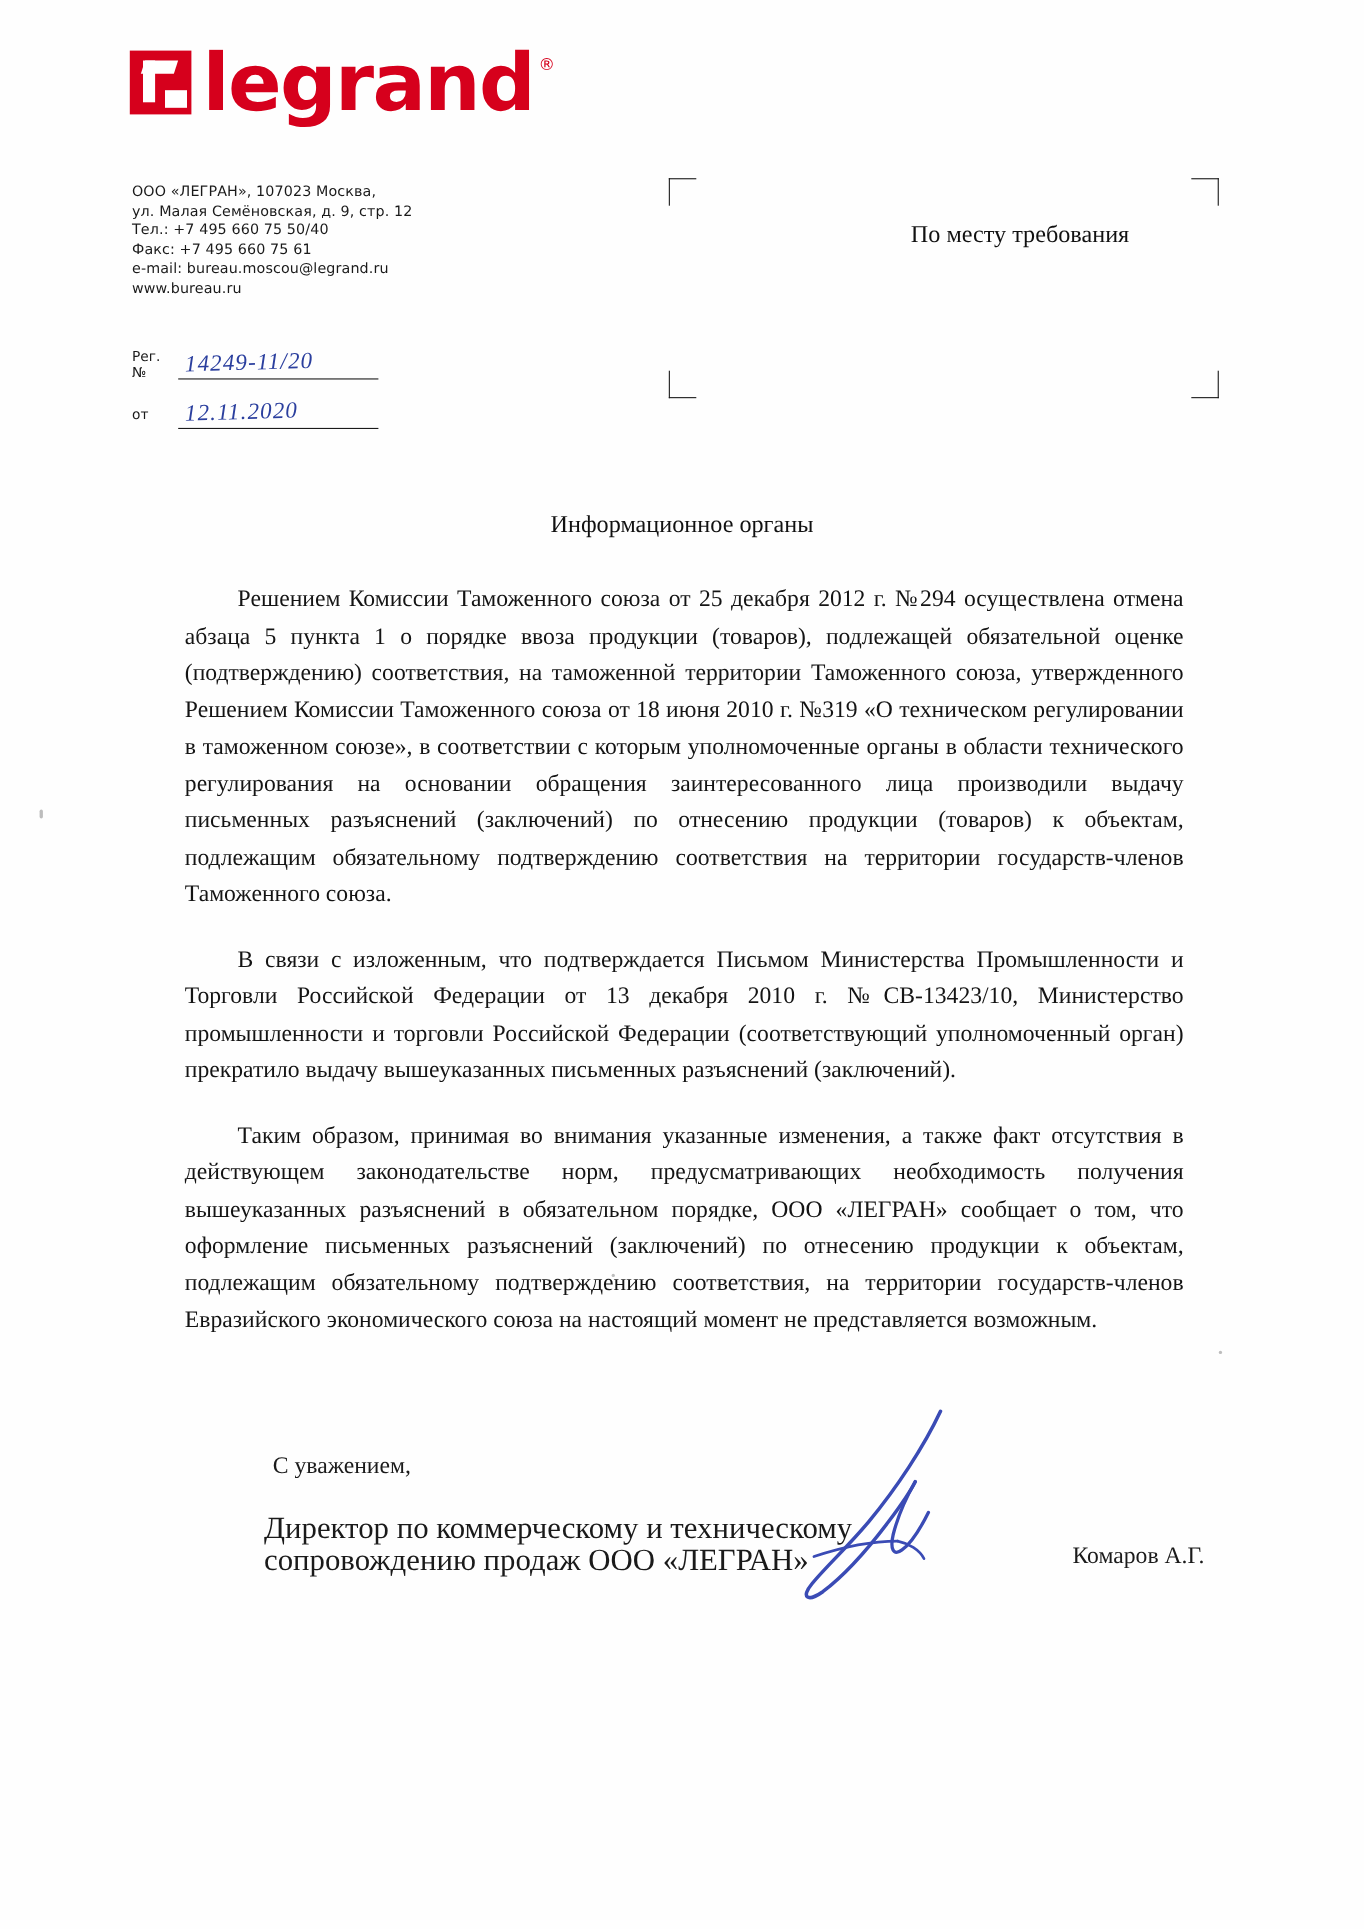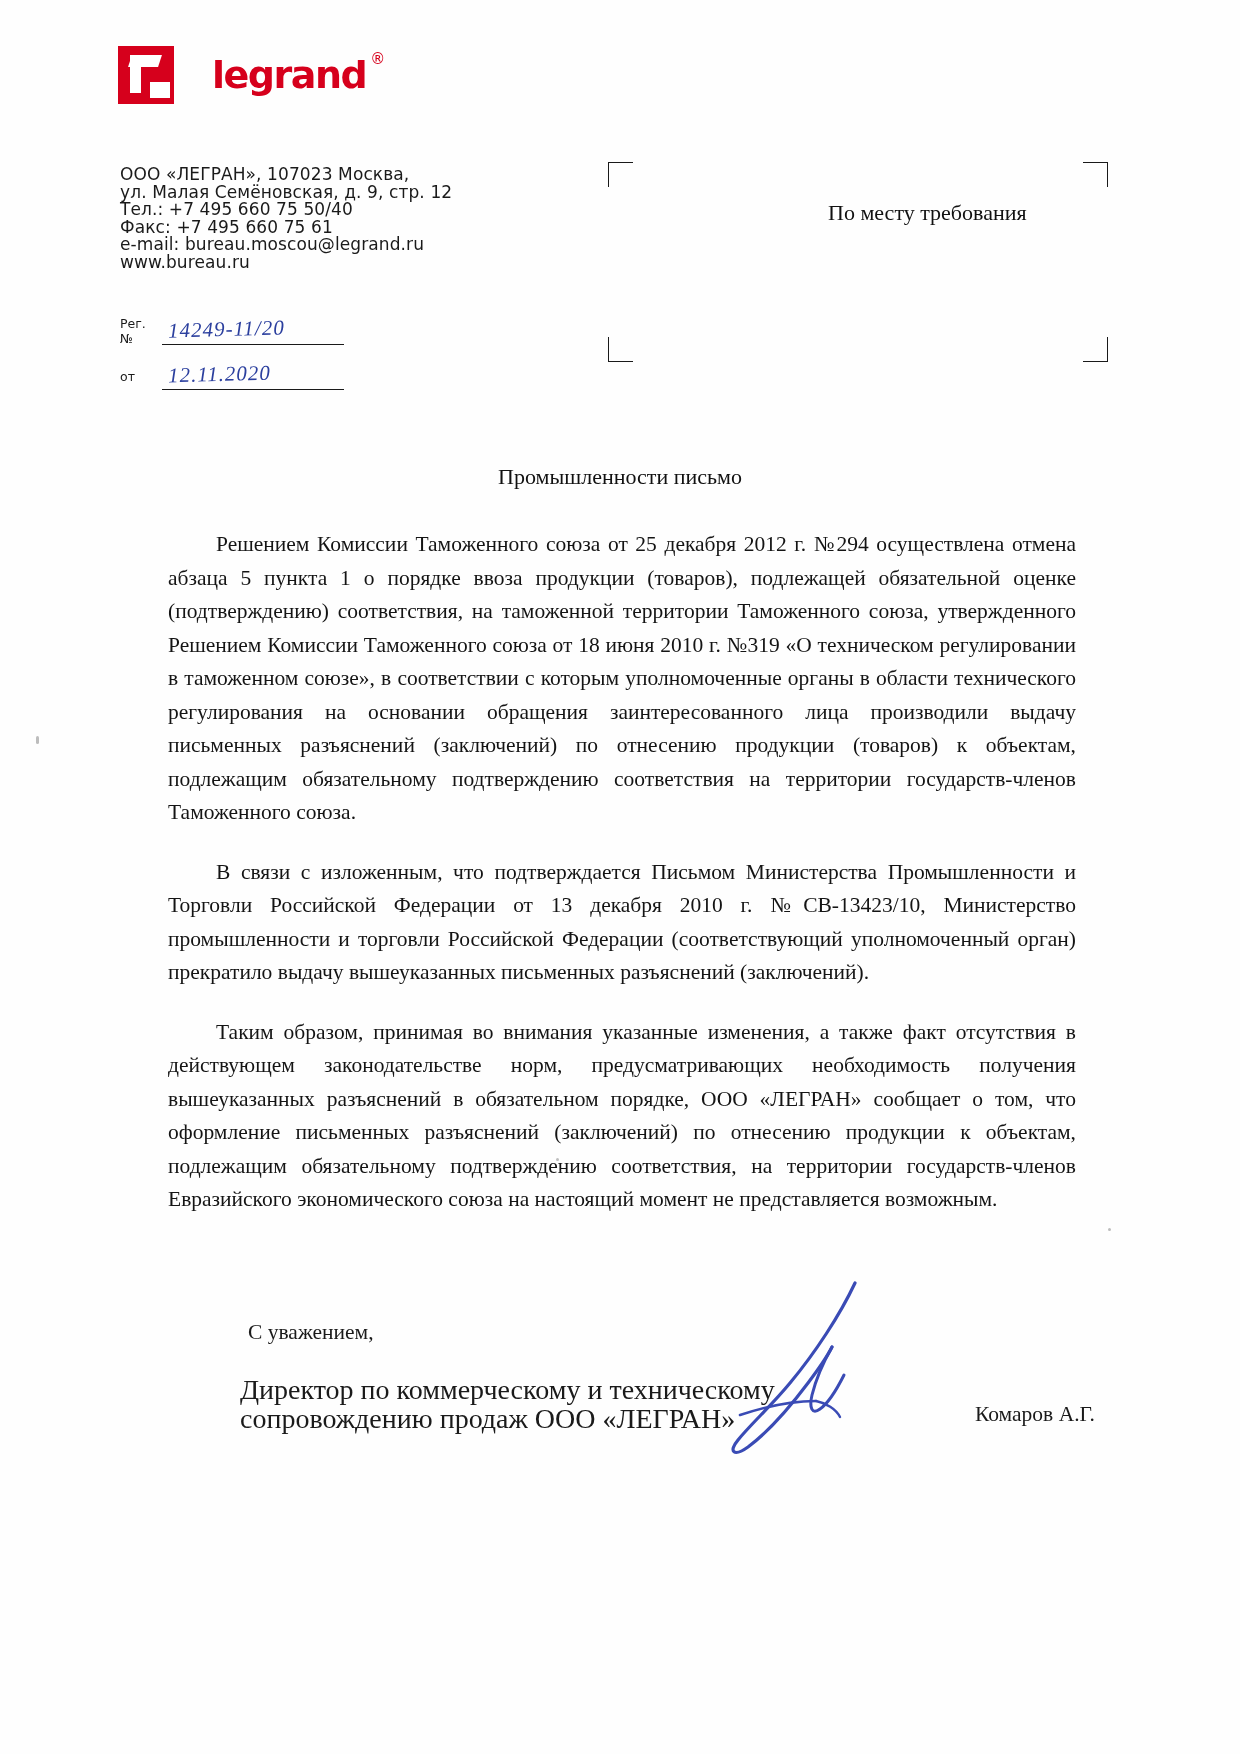--- a/index.html
+++ b/index.html
@@ -60,41 +60,40 @@
     position: absolute;
     right: 4px;
     bottom: 6px;
     width: 20px;
     height: 16px;
     background: #ffffff;
   }
   .logo-word {
     font-family: "DejaVu Sans", sans-serif;
     font-weight: bold;
-    font-size: 38px;
+    font-size: 72px;
     line-height: 58px;
     color: #d6001c;
     letter-spacing: -1.5px;
-    margin-left: 28px;
   }
   .logo-reg {
     font-family: "DejaVu Sans", sans-serif;
     font-size: 15px;
     color: #d6001c;
     margin-left: 4px;
     margin-top: 4px;
   }
 
   
   .sender {
     position: absolute;
     left: 120px;
     top: 166px;
     font-family: "DejaVu Sans", sans-serif;
-    font-size: 17px;
+    font-size: 13px;
     line-height: 17.5px;
     color: #1a1a1a;
     letter-spacing: 0.1px;
   }
   .sender div { white-space: nowrap; }
 
   
   .reg-area {
     position: absolute;
     left: 120px;
@@ -265,21 +264,21 @@
   </div>
 
   <div class="addr-frame">
     <div class="corner tl"></div>
     <div class="corner tr"></div>
     <div class="corner bl"></div>
     <div class="corner br"></div>
     <div class="addr-text">По месту требования</div>
   </div>
 
-  <div class="doc-title">Промышленности письмо</div>
+  <div class="doc-title">Информационное органы</div>
 
   <div class="body-text">
     <p>Решением Комиссии Таможенного союза от 25 декабря 2012 г. №294 осуществлена отмена абзаца 5 пункта 1 о порядке ввоза продукции (товаров), подлежащей обязательной оценке (подтверждению) соответствия, на таможенной территории Таможенного союза, утвержденного Решением Комиссии Таможенного союза от 18 июня 2010 г. №319 «О техническом регулировании в таможенном союзе», в соответствии с которым уполномоченные органы в области технического регулирования на основании обращения заинтересованного лица производили выдачу письменных разъяснений (заключений) по отнесению продукции (товаров) к объектам, подлежащим обязательному подтверждению соответствия на территории государств-членов Таможенного союза.</p>
     <p>В связи с изложенным, что подтверждается Письмом Министерства Промышленности и Торговли Российской Федерации от 13 декабря 2010 г. №СВ-13423/10, Министерство промышленности и торговли Российской Федерации (соответствующий уполномоченный орган) прекратило выдачу вышеуказанных письменных разъяснений (заключений).</p>
     <p>Таким образом, принимая во внимания указанные изменения, а также факт отсутствия в действующем законодательстве норм, предусматривающих необходимость получения вышеуказанных разъяснений в обязательном порядке, ООО «ЛЕГРАН» сообщает о том, что оформление письменных разъяснений (заключений) по отнесению продукции к объектам, подлежащим обязательному подтверждению соответствия, на территории государств-членов Евразийского экономического союза на настоящий момент не представляется возможным.</p>
   </div>
 
   <div class="sign-greeting">С уважением,</div>
   <div class="sign-role">Директор по коммерческому и техническому
 сопровождению продаж ООО «ЛЕГРАН»</div>

